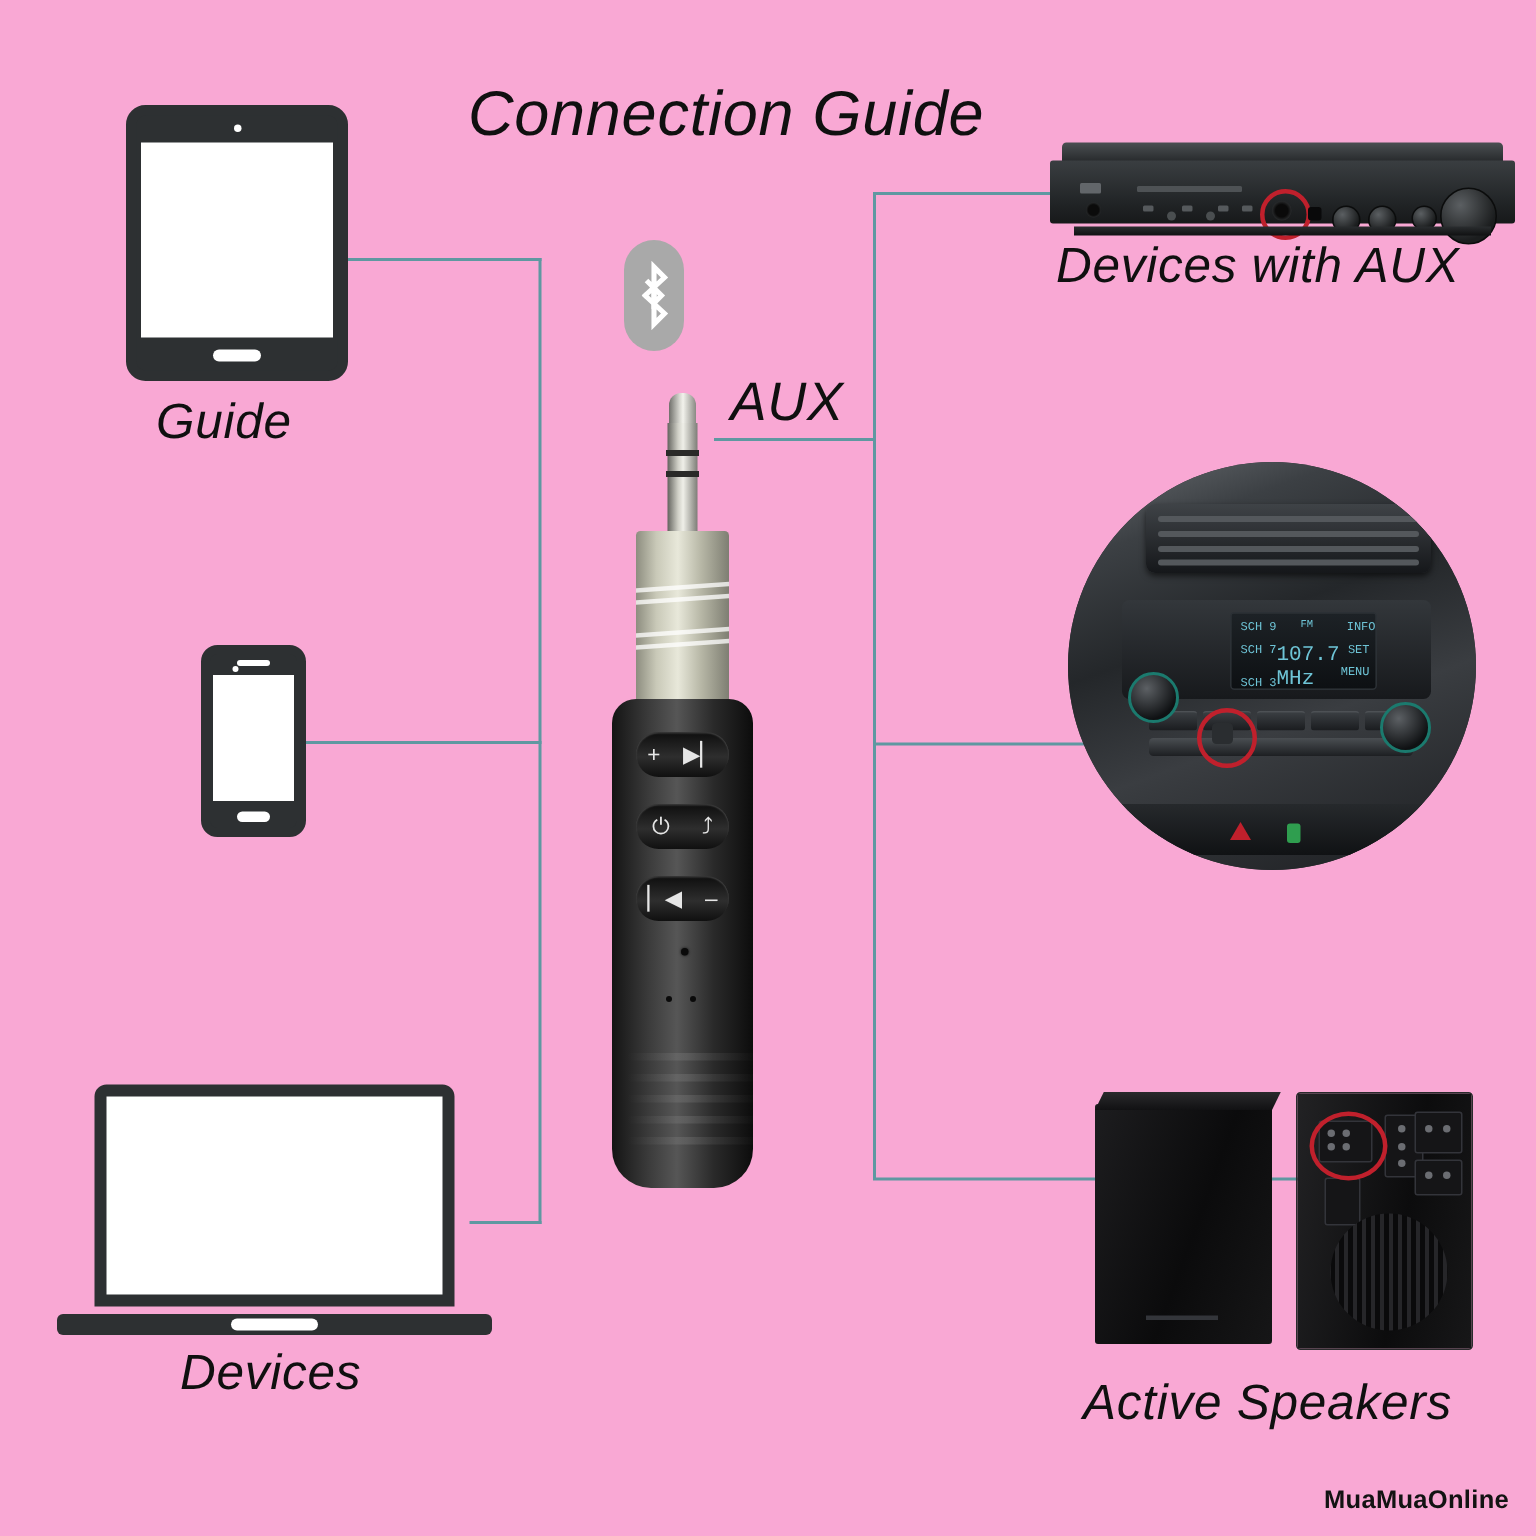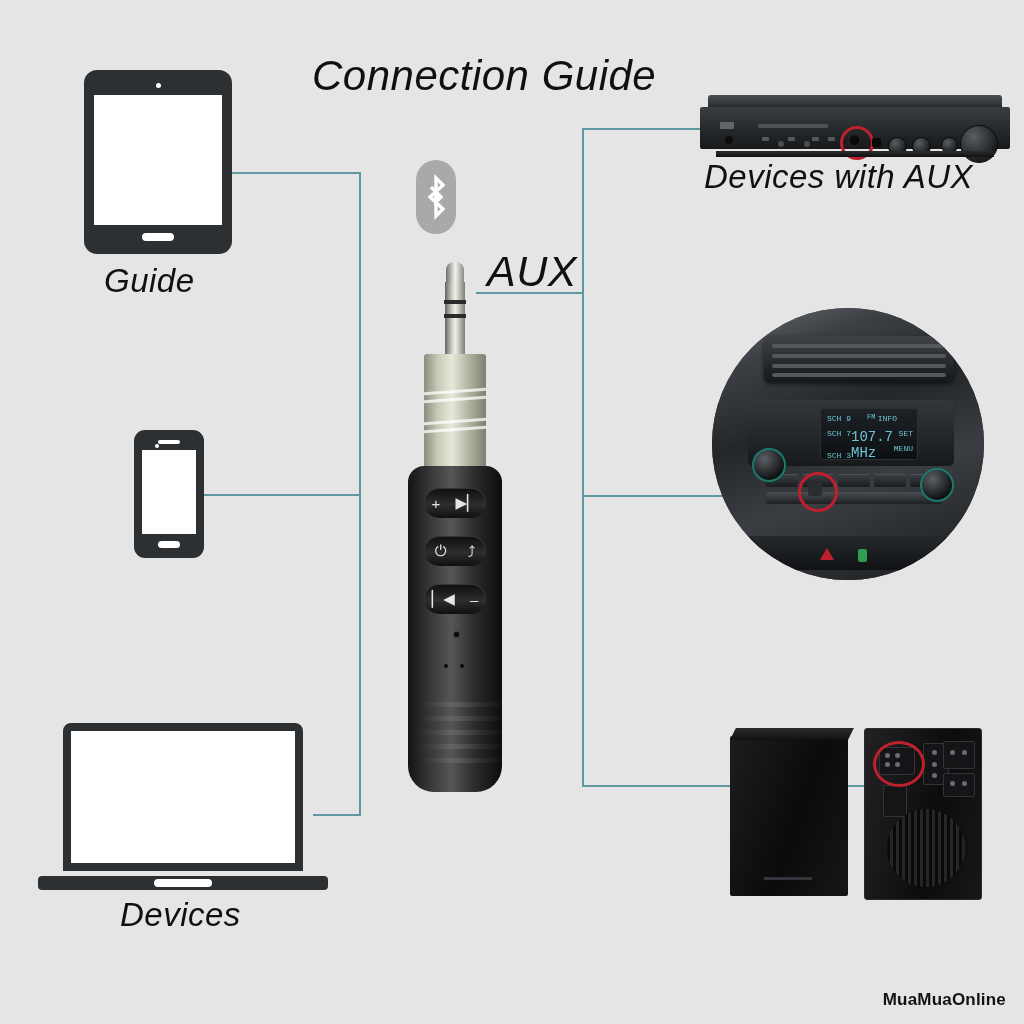--- a/index.html
+++ b/index.html
@@ -1,18 +1,18 @@
 <!DOCTYPE html>
 <html><head>
 <meta charset="utf-8">
 <style>
   html,body{margin:0;padding:0;background:#ffffff;}
   body{width:1024px;height:1024px;overflow:hidden;
        font-family:"Liberation Sans","DejaVu Sans",sans-serif;}
-  #stage{position:relative;width:1024px;height:1024px;background:#e5e5e5;overflow:hidden;}
+  #stage{position:relative;width:1024px;height:1024px;background:#f9a8d4;overflow:hidden;}
 
   .lbl{position:absolute;font-style:italic;color:#101010;white-space:nowrap;
        font-weight:400;letter-spacing:0.5px;}
 
   
   .wire{position:absolute;background:#5f98a1;}
   .wire.h{height:2px;}
   .wire.v{width:2px;}
 
   
@@ -217,21 +217,21 @@
   </div>
   <div class="lbl" style="left:120px;top:896px;font-size:33px;">Devices</div>
 
   <div class="devIcon" id="btBadge">
     <svg width="24" height="48" viewBox="0 0 24 48" aria-hidden="true">
       <path d="M7 14 L17 24 L12 29 L12 5 L19 12 L5 25" fill="none" stroke="#ffffff" stroke-width="3.4" stroke-linejoin="miter" stroke-linecap="butt"></path>
       <path d="M12 19 L12 43 L19 36 L5 23" fill="none" stroke="#ffffff" stroke-width="3.4" stroke-linejoin="miter" stroke-linecap="butt"></path>
     </svg>
   </div>
 
-  <div class="lbl" style="left:487px;top:247px;font-size:43px;">AUX</div>
+  <div class="lbl" style="left:487px;top:247px;font-size:36px;">AUX</div>
 
   <div id="dongle">
     <div class="tip"></div>
     <div class="shaft"></div>
     <div class="ring1"></div>
     <div class="ring2"></div>
     <div class="barrel"></div>
     <div class="knurl a"></div>
     <div class="knurl b"></div>
     <div class="knurl c"></div>
@@ -293,21 +293,21 @@
         <i style="top:28px;"></i>
         <i style="top:37px;"></i>
     </div>
     <div class="headunit"></div>
     <div class="display">
       <span class="dtext" style="left:6px;top:5px;">SCH 9</span>
       <span class="dtext" style="left:6px;top:20px;">SCH 7</span>
       <span class="dtext" style="left:6px;top:42px;">SCH 3</span>
       <span class="dtext" style="left:46px;top:4px;font-size:7px;">FM</span>
       <span class="dtext" style="left:30px;top:20px;font-size:14px;">107.7 MHz</span>
-      <span class="dtext" style="right:20px;top:5px;">INFO</span>
+      <span class="dtext" style="right:0;top:5px;">INFO</span>
       <span class="dtext" style="right:4px;top:20px;">SET</span>
       <span class="dtext" style="right:4px;top:35px;">MENU</span>
     </div>
     <div class="btnrow">
       <span></span>
         <span></span>
         <span></span>
         <span></span>
         <span></span>
     </div>
@@ -345,16 +345,17 @@
       <div class="panel p4">
         <i class="dot" style="left:6px;top:7px;"></i>
           <i class="dot" style="left:18px;top:7px;"></i>
       </div>
       <div class="panel p5"></div>
       <div class="hi"></div>
       <div class="grilletxt"></div>
       <div class="grille"></div>
     </div>
   </div>
+  <div class="lbl" style="left:722px;top:916px;font-size:33px;">Active Speakers</div>
 
   <div id="wm">MuaMuaOnline</div>
 
 </div>
 
 </body></html>

